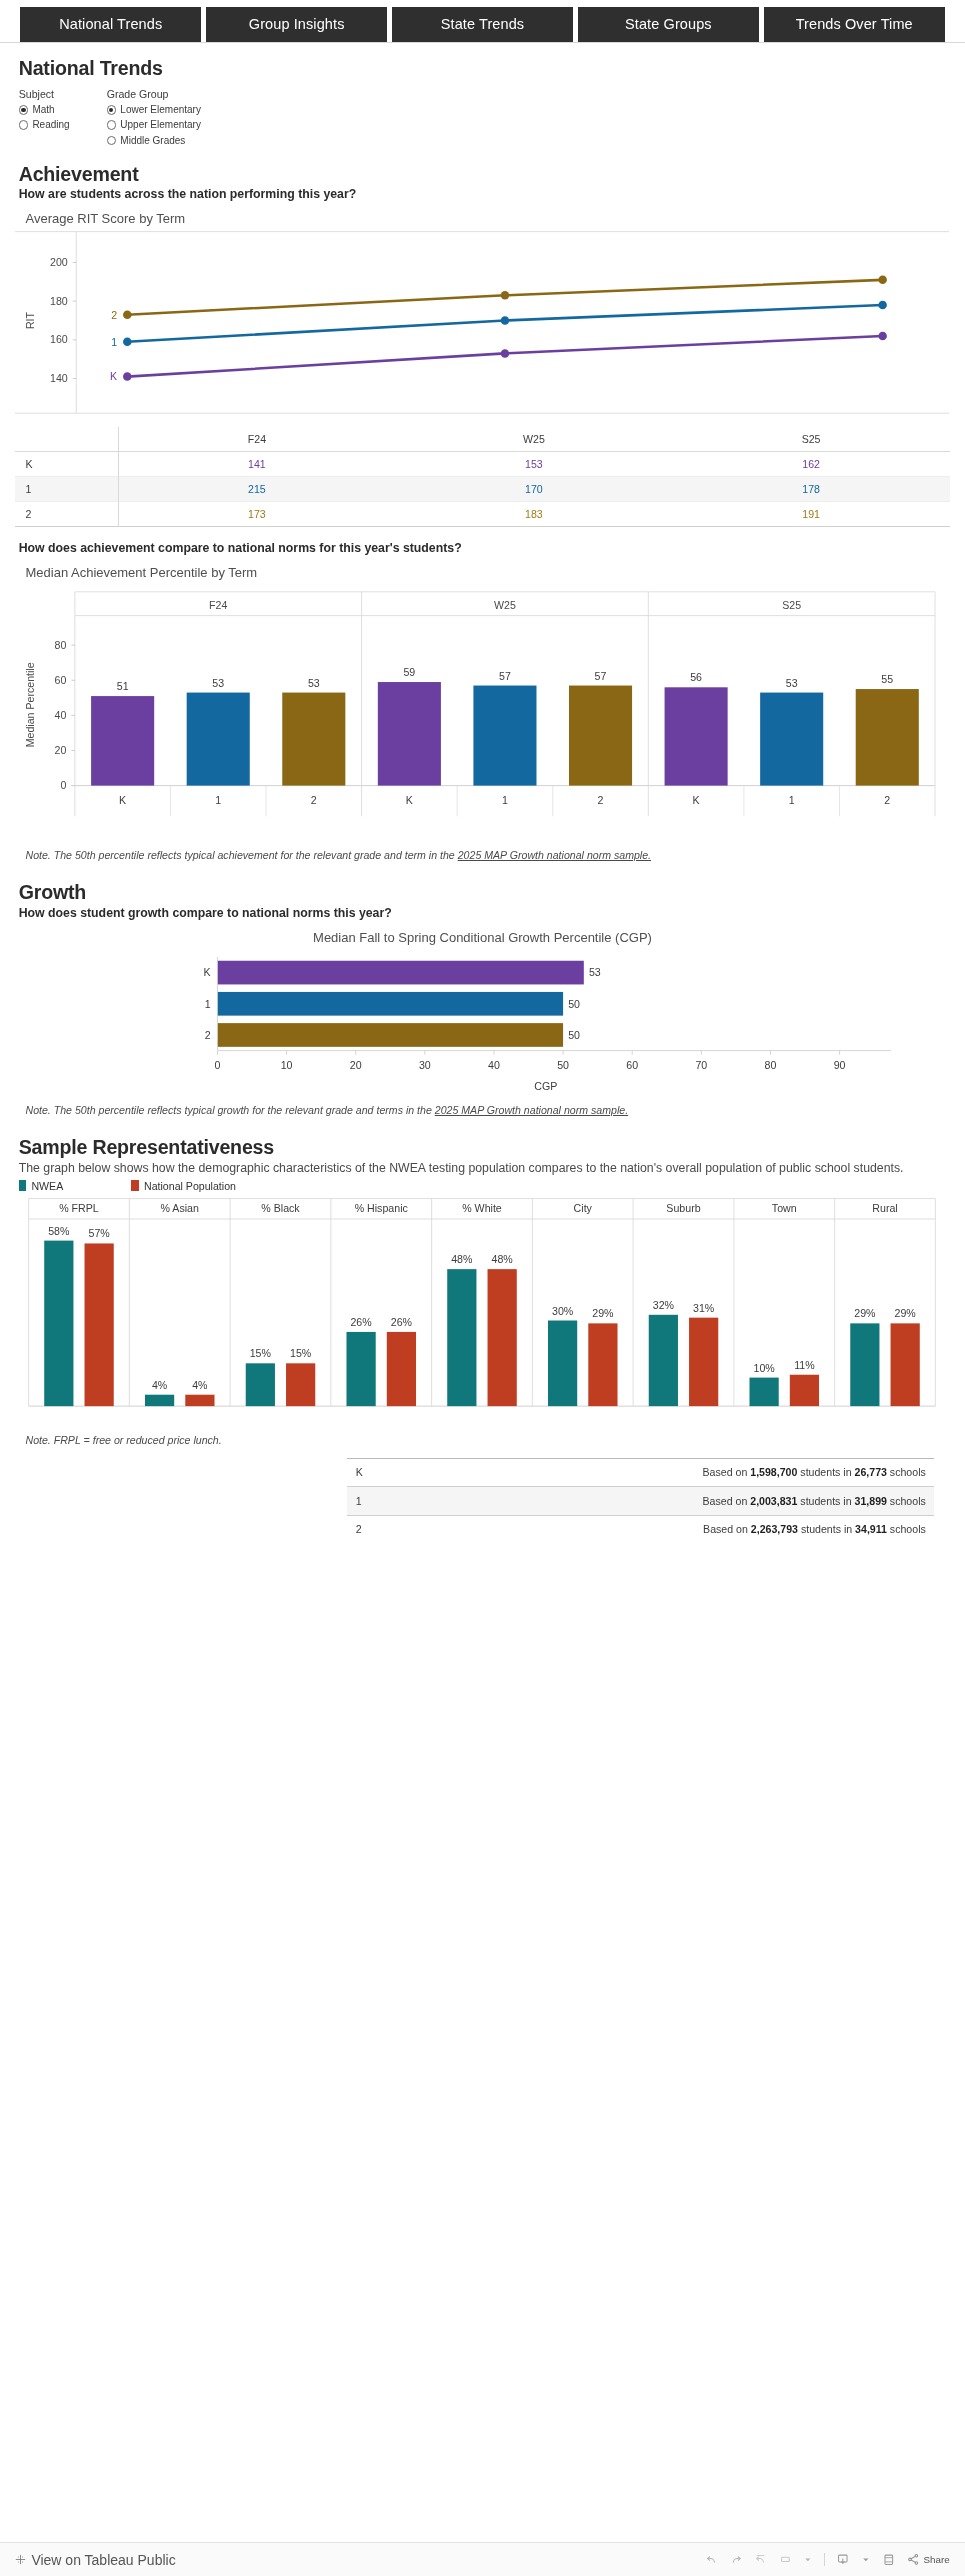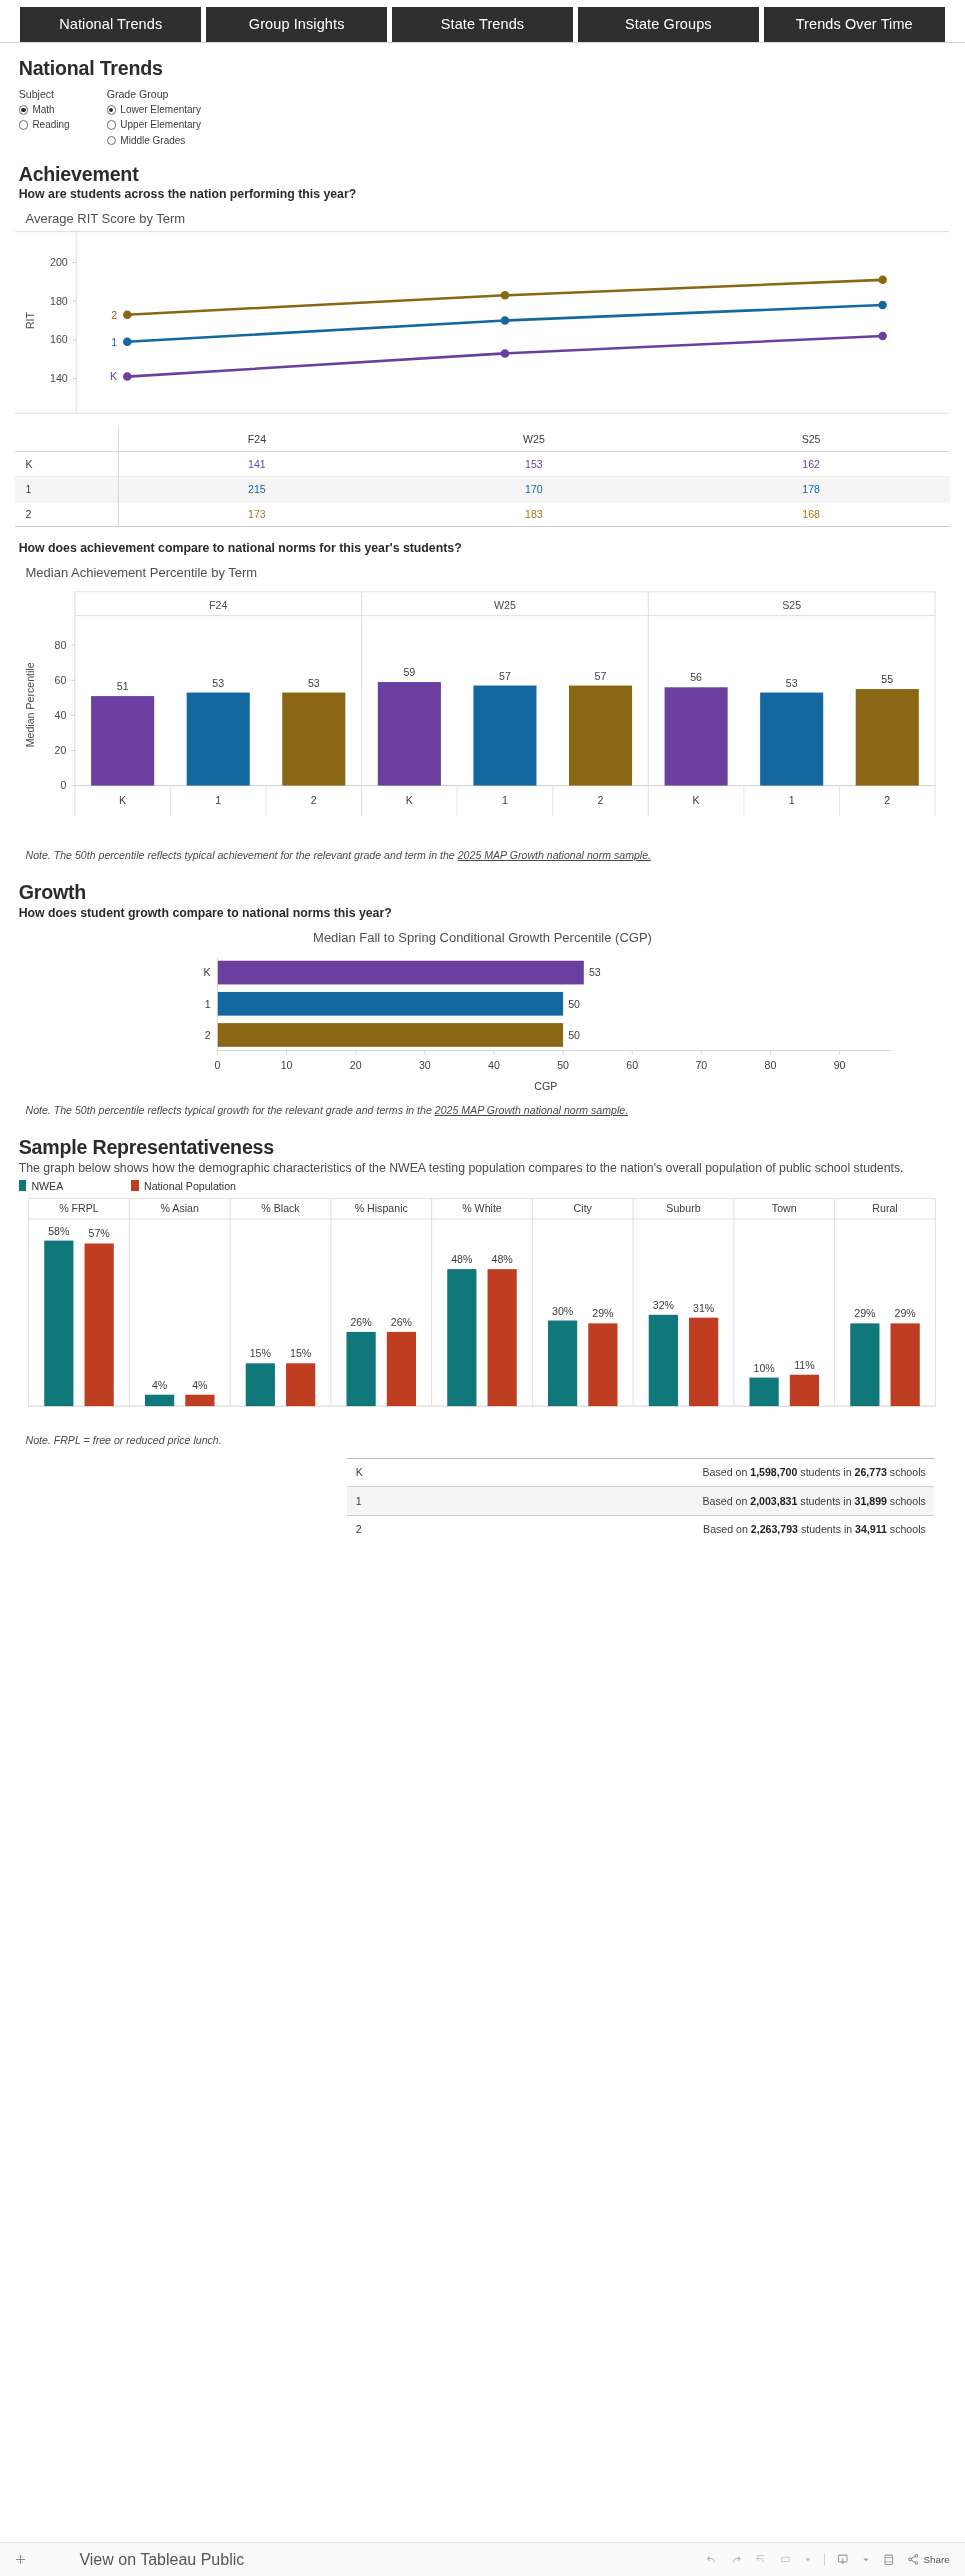--- a/index.html
+++ b/index.html
@@ -132,21 +132,21 @@
   table.sample td.s { padding: 7.7px 8.5px 7.7px 0; text-align: right; color: #3c3c3c; }
   table.sample b { color: #1f1f1f; }
 
   
   .footer {
     position: absolute; left: 0; bottom: 0; width: 965px; height: 34px;
     background: #fafafa; border-top: 0.9px solid #e3e3e3;
     display: flex; align-items: center; justify-content: space-between;
     padding: 0 15.3px;
   }
-  .footer-left { display: flex; align-items: center; font-size: 16px; color: #555; gap: 48px; }
+  .footer-left { display: flex; align-items: center; font-size: 14px; color: #555; }
   .footer-right { display: flex; align-items: center; gap: 12px; color: #9a9a9a; font-size: 10.2px; }
   .fico { display: inline-flex; align-items: center; justify-content: center; cursor: pointer; text-align: center; }
   .share-lbl { font-size: 9.8px; color: #555; }
   .divider-v { width: 0.9px; height: 13.6px; background: #d5d5d5; }
 </style>
 </head>
 <body>
 
 <div class="tabbar">
   <div class="tab">National Trends</div>
@@ -245,21 +245,21 @@
       <tr class="alt">
         <td class="rowhead">1</td>
         <td class="cell-1 col-div">215</td>
         <td class="cell-1">170</td>
         <td class="cell-1">178</td>
       </tr>
       <tr>
         <td class="rowhead">2</td>
         <td class="cell-2 col-div">173</td>
         <td class="cell-2">183</td>
-        <td class="cell-2">168</td>
+        <td class="cell-2">191</td>
       </tr>
     </tbody>
   </table>
 
   <div class="question" style="margin-top:13.6px">How does achievement compare to national norms for this year's students?</div>
   <div class="vizcaption">Median Achievement Percentile by Term</div>
 
   <div>
     <svg id="pct-svg" width="934" height="255" viewBox="0 0 1098 300">
         <line x1="70" y1="8" x2="1082" y2="8" stroke="#d9d9d9"></line>

